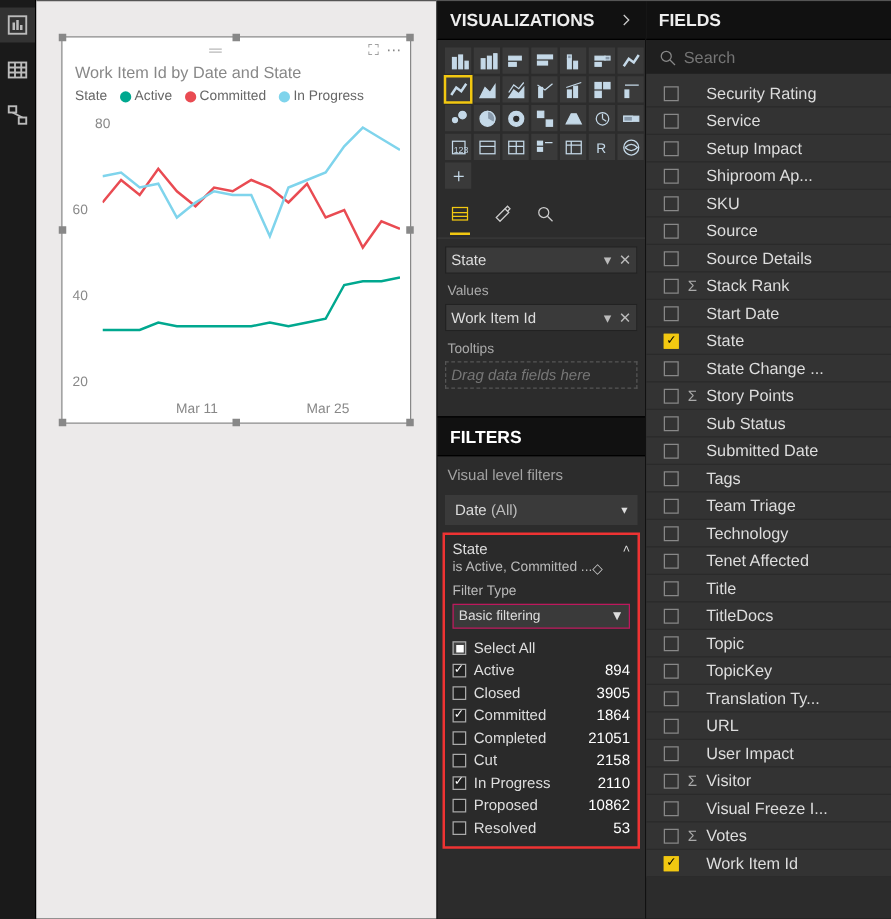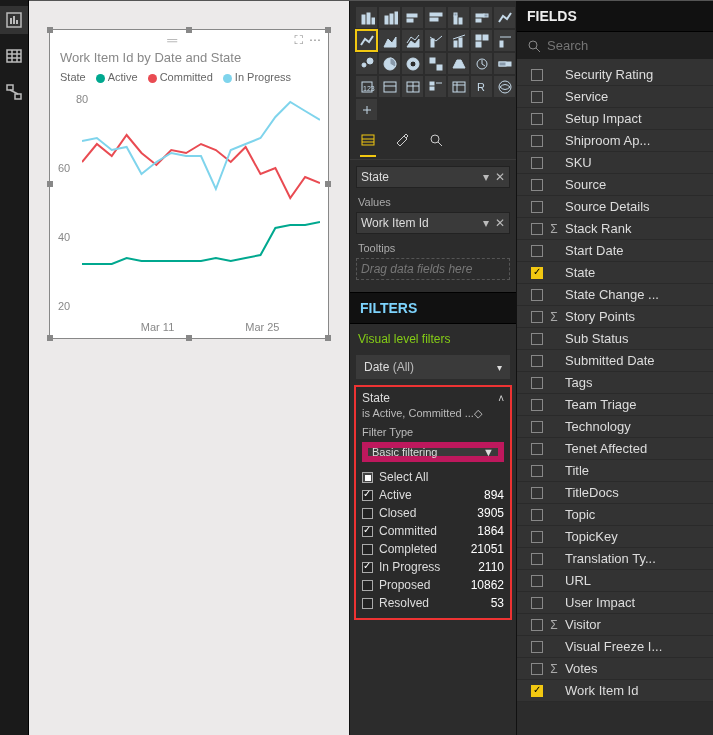--- a/index.html
+++ b/index.html
@@ -89,31 +89,31 @@
 
   .well-label { color:#aaa; font-size:11px; padding: 6px 8px 2px 8px; }
   .well {
     margin: 2px 6px; background:#3a3a3a; border:1px solid #222;
     height:22px; display:flex; align-items:center; padding:0 4px;
     color:#ddd; font-size:12px; justify-content:space-between;
   }
   .well.ghost { color:#777; font-style:italic; border:1px dashed #555; background:transparent;}
   .well .wr { display:flex; gap:6px; align-items:center; color:#bbb;}
 
-  .filters-hdr { background:#111; margin-top:10px; padding:7px 10px; font-size:14px; font-weight:600; color:#7dd3fc; border-top:1px solid #000; border-bottom:1px solid #000;}
-  .vlf { color:#84cc16; padding:8px 8px 6px 8px; font-size:12px;}
+  .filters-hdr { background:#111; margin-top:20px; padding:7px 10px; font-size:14px; font-weight:600; color:#ffffff; border-top:1px solid #000; border-bottom:1px solid #000;}
+  .vlf { color:#a3a3a3; padding:8px 8px 6px 8px; font-size:12px;}
   .fitem { background:#3a3a3a; margin:3px 6px 6px 6px; padding:5px 8px; font-size:12px; color:#ddd; display:flex; justify-content:space-between; align-items:center;}
   .fexp {
     border:2px solid #e33; background:#2a2a2a;
     margin:0 4px; padding:4px 6px 6px 6px; font-size:12px; color:#ddd;
   }
   .fexp .fhdr { display:flex; justify-content:space-between; align-items:center;}
   .fexp .fsub { color:#bbb; font-size:11px; margin-top:2px; display:flex; justify-content:flex-start;}
   .ftlabel { color:#bbb; font-size:11px; margin-top:6px; }
-  .fselect { width:100%; background:#3a3a3a; color:#ddd; border:6px solid #be185d; height:20px; margin:4px 0 6px 0; font-size:11px; padding:0 4px; display:flex; justify-content:space-between; align-items:center;}
+  .fselect { width:100%; background:#3a3a3a; color:#ddd; border:1px solid #be185d; height:20px; margin:4px 0 6px 0; font-size:11px; padding:0 4px; display:flex; justify-content:space-between; align-items:center;}
   .fopt { display:flex; align-items:center; gap:6px; height:18px;}
   .fopt .cb { width:11px; height:11px; border:1px solid #aaa; background:#222; display:inline-block; position:relative;}
   .fopt .cb.checked::after { content:"✓"; color:#fff; font-size:10px; position:absolute; left:0; top:-3px;}
   .fopt .nm { flex:1; }
   .fopt .ct { color:#fff; }
 
   
   .search { display:flex; align-items:center; gap:6px; background:#1f1f1f; padding:6px 10px; border-bottom:1px solid #333;}
   .search input { flex:1; background:transparent; border:none; color:#ccc; outline:none; font-size:13px;}
   .fieldlist { background:#333; padding-top:4px; }
@@ -193,20 +193,28 @@
         </svg>
       <span class="xlab" style="left:38%; bottom:-16px;">Mar 11</span>
       <span class="xlab" style="left:78%; bottom:-16px;">Mar 25</span>
     </div>
   </div>
 </div>
 
 <div class="panels">
 
   <div class="viz">
+    <div class="phdr">
+      <span>VISUALIZATIONS</span>
+      <span class="chev">
+        <svg width="10" height="10" fill="none">
+            <path d="M3 1l4 4-4 4"></path>
+          </svg>
+      </span>
+    </div>
     <div class="gallery" id="gallery">
         <div class="gicon">
           <svg width="16" height="16" stroke-width="1">
             <rect x="3" y="5" width="3" height="9"></rect>
             <rect x="8" y="3" width="3" height="11"></rect>
             <rect x="13" y="8" width="3" height="6"></rect>
           </svg>
         </div>
         <div class="gicon">
           <svg width="16" height="16" stroke-width="1">
@@ -459,20 +467,25 @@
             <span class="cb checked"></span>
             <span class="nm">Committed</span>
             <span class="ct">1864</span>
           </div>
           <div class="fopt">
             <span class="cb"></span>
             <span class="nm">Completed</span>
             <span class="ct">21051</span>
           </div>
           <div class="fopt">
+            <span class="cb"></span>
+            <span class="nm">Cut</span>
+            <span class="ct">2158</span>
+          </div>
+          <div class="fopt">
             <span class="cb checked"></span>
             <span class="nm">In Progress</span>
             <span class="ct">2110</span>
           </div>
           <div class="fopt">
             <span class="cb"></span>
             <span class="nm">Proposed</span>
             <span class="ct">10862</span>
           </div>
           <div class="fopt">

